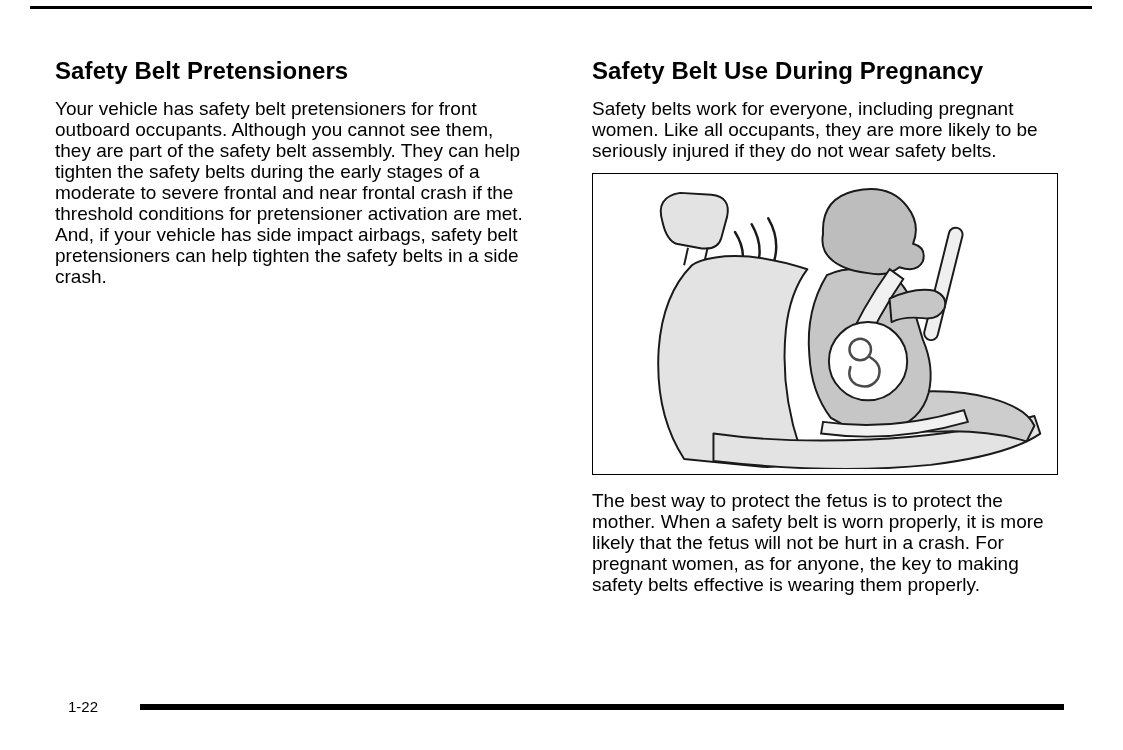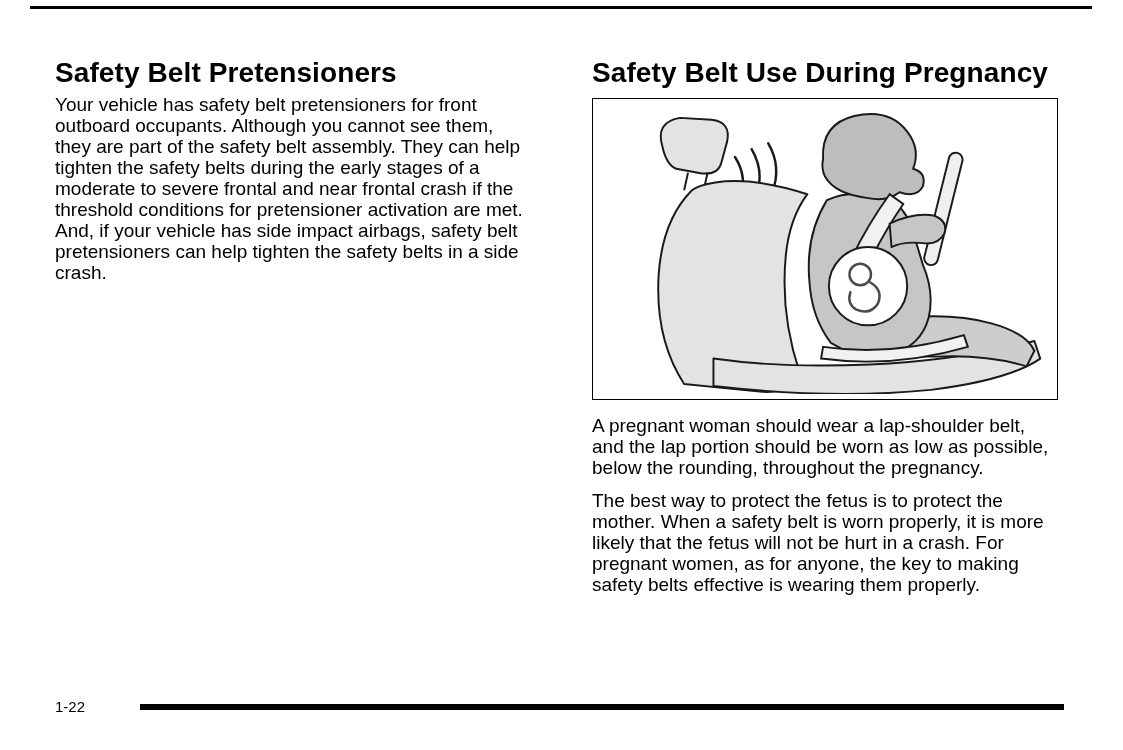--- a/index.html
+++ b/index.html
@@ -12,39 +12,39 @@
     overflow: hidden;
   }
   .top-rule {
     position: absolute; left: 30px; top: 6px;
     width: 1062px; height: 3px; background: #000;
   }
   .col { position: absolute; top: 57px; }
   .col-left  { left: 55px;  width: 472px; }
   .col-right { left: 592px; width: 468px; }
   h1 {
-    font-size: 28px; font-weight: bold;
-    margin-bottom: 5px; letter-spacing: 0.1px;
+    font-size: 24px; font-weight: bold;
+    margin-bottom: 13px; letter-spacing: 0.1px;
   }
   p {
     font-size: 19px; line-height: 21px;
     margin-bottom: 12px;
   }
   .ref-italic { font-style: italic; }
   figure.illus {
     width: 466px; height: 302px;
     border: 1px solid #000;
     margin: 9px 0 15px 0;
     padding: 5px;
     display: flex; align-items: center; justify-content: center;
     background: #fff;
   }
   figure.illus svg { width: 100%; height: 100%; }
   .page-number {
-    position: absolute; left: 55px; top: 698px;
+    position: absolute; left: 68px; top: 698px;
     font-size: 15px;
   }
   .footer-rule {
     position: absolute; left: 140px; top: 704px;
     width: 924px; height: 6px; background: #000;
   }
 </style>
 </head>
 <body>
 
@@ -52,20 +52,21 @@
 
   <div class="top-rule"></div>
 
   <div class="col col-left">
     <h1>Safety Belt Pretensioners</h1>
     <p>Your vehicle has safety belt pretensioners for front outboard occupants. Although you cannot see them, they are part of the safety belt assembly. They can help tighten the safety belts during the early stages of a moderate to severe frontal and near frontal crash if the threshold conditions for pretensioner activation are met. And, if your vehicle has side impact airbags, safety belt pretensioners can help tighten the safety belts in a side crash.</p>
   </div>
 
   <div class="col col-right">
     <h1>Safety Belt Use During Pregnancy</h1>
+    <p>Safety belts work for everyone, including pregnant women. Like all occupants, they are more likely to be seriously injured if they do not wear safety belts.</p>
 
     <figure class="illus" aria-label="Pregnant woman seated in vehicle seat wearing a lap-shoulder safety belt">
       <svg viewBox="0 0 464 292" aria-hidden="true">
 
         <g stroke="#1a1a1a" stroke-width="2.5" fill="none" stroke-linecap="round">
           <path d="M140 52 Q154 74 144 96"></path>
           <path d="M157 44 Q171 68 161 92"></path>
           <path d="M174 38 Q188 62 178 88"></path>
         </g>
 
@@ -100,20 +101,19 @@
         <g>
           <path d="M298 120 Q324 108 344 112 Q358 118 354 130 Q348 142 332 140 Q312 138 300 144 Z" fill="#c6c6c6" stroke="#1a1a1a" stroke-width="2" stroke-linejoin="round"></path>
         </g>
 
         <g>
           <path d="M230 246 Q300 256 374 234 L378 246 Q302 268 228 258 Z" fill="#f1f1f1" stroke="#1a1a1a" stroke-width="2"></path>
         </g>
       </svg>
     </figure>
 
-    <p>A pregnant woman should wear a lap-shoulder belt, and the lap portion should be worn as low as possible, below the rounding, throughout the pregnancy.</p>
     <p>The best way to protect the fetus is to protect the mother. When a safety belt is worn properly, it is more likely that the fetus will not be hurt in a crash. For pregnant women, as for anyone, the key to making safety belts effective is wearing them properly.</p>
   </div>
 
   <div class="page-number">1-22</div>
   <div class="footer-rule"></div>
 
 </div>
 
 </body></html>

